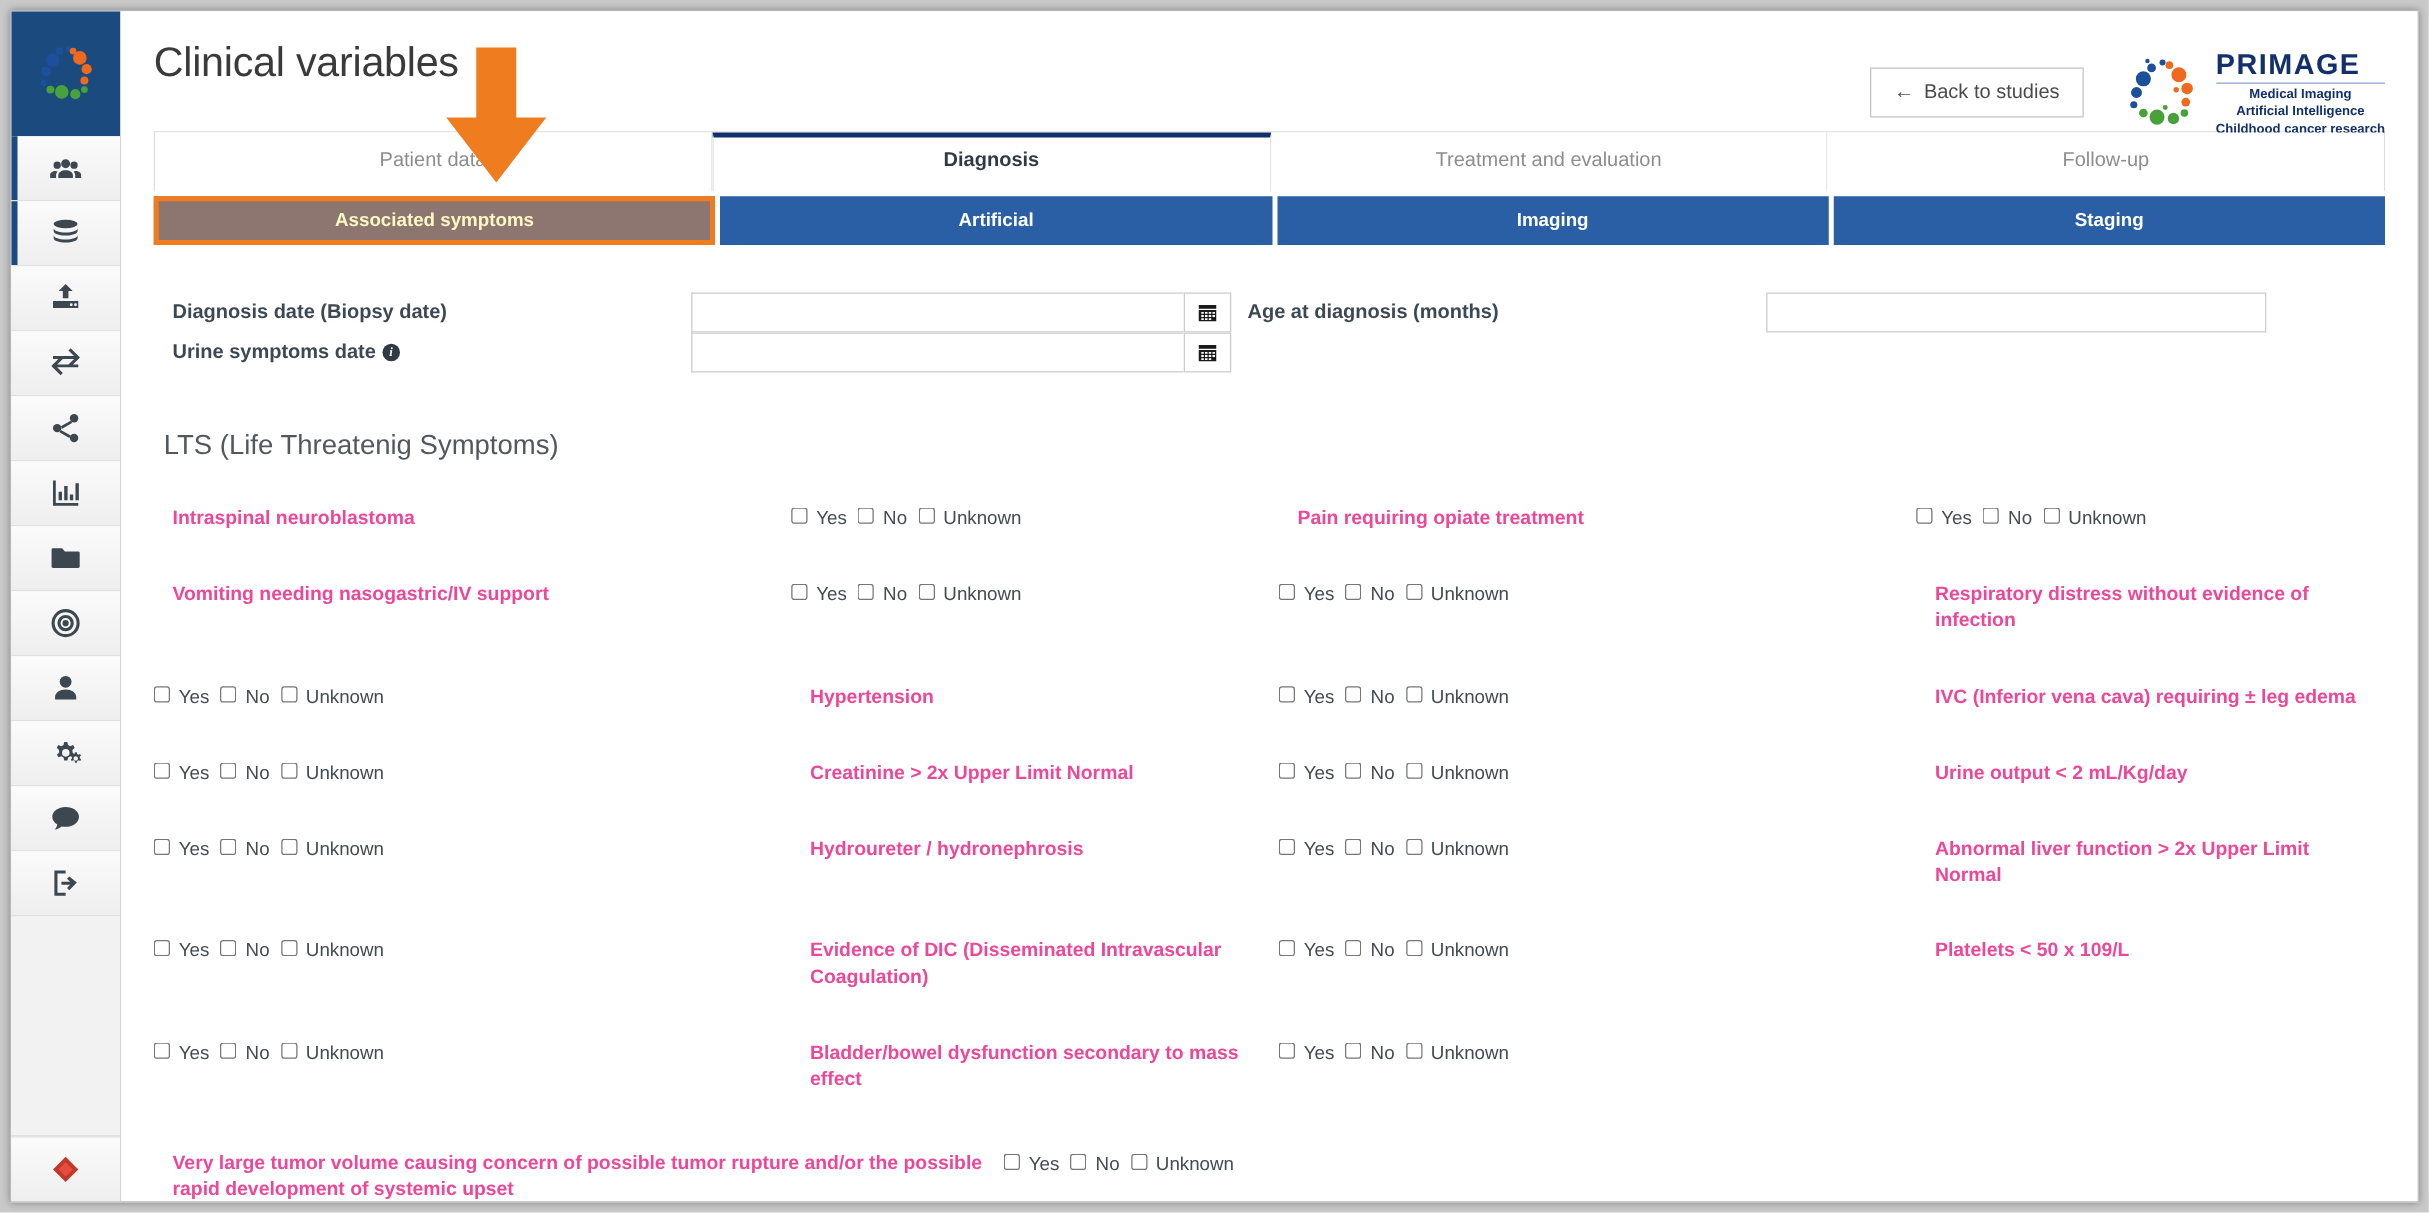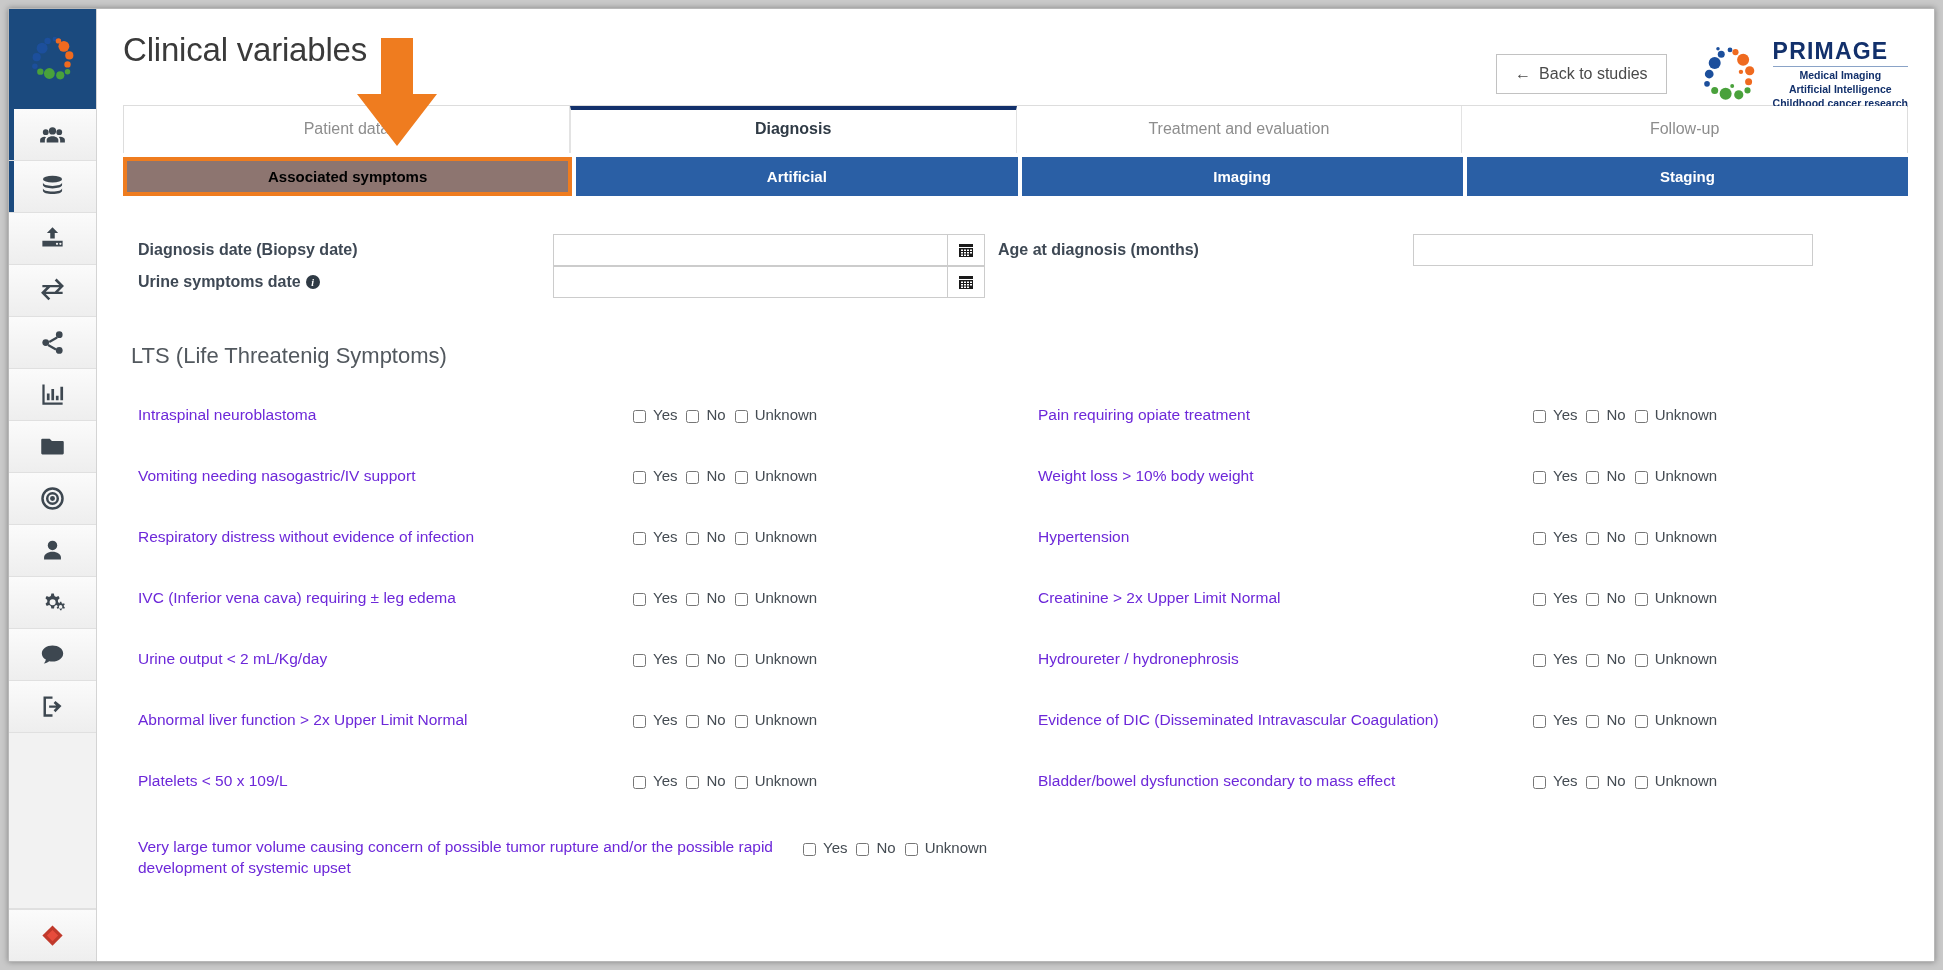--- a/index.html
+++ b/index.html
@@ -155,21 +155,21 @@
     padding: 11px 4px;
     font-size: 15px;
     font-weight: bold;
     color: #ffffff;
     background: #2a5fa5;
     cursor: pointer;
   }
   .subtab.selected {
     background: #8d7570;
     border: 4px solid #ef7c1f;
-    color: #000000;
+    color: #fef9c3;
     padding: 7px 4px;
     text-align: center;
   }
 
   
   .form-area { padding-top: 38px; }
 
   .field-grid {
     display: grid;
     grid-template-columns: 430px 430px 430px 1fr;
@@ -225,26 +225,26 @@
     margin-bottom: 16px;
   }
 
   .sym-grid {
     display: grid;
     grid-template-columns: 510px 390px 510px auto;
     align-items: start;
     row-gap: 0;
   }
   .sym-label {
-    font-size: 15.5px; font-weight: normal; color: #6d28d9;
+    font-size: 15.5px; font-weight: bold; color: #ec4899;
     padding: 20px 10px 20px 15px;
     line-height: 1.35;
   }
   .sym-choices {
-    display: flex; align-items: flex-end; gap: 5px;
+    display: flex; align-items: flex-start; gap: 5px;
     padding: 21px 0 21px 0;
     font-size: 15px; color: #444b52;
     white-space: nowrap;
   }
   .sym-choices input[type=checkbox] {
     width: 13px; height: 13px; margin: 0 2px 0 0;
     accent-color: #555;
     vertical-align: middle;
   }
   .sym-choices label { cursor: pointer; margin-right: 4px; }
@@ -470,21 +470,20 @@
 
         <div class="sym-label">Vomiting needing nasogastric/IV support</div>
         <div class="sym-choices">
           <input type="checkbox" style="">
             <label>Yes</label>
           <input type="checkbox" style="">
             <label>No</label>
           <input type="checkbox" style="">
             <label>Unknown</label>
         </div>
-        <div class="sym-label">Weight loss &gt; 10% body weight</div>
         <div class="sym-choices">
           <input type="checkbox" style="">
             <label>Yes</label>
           <input type="checkbox" style="">
             <label>No</label>
           <input type="checkbox" style="">
             <label>Unknown</label>
         </div>
 
         <div class="sym-label">Respiratory distress without evidence of infection</div>

